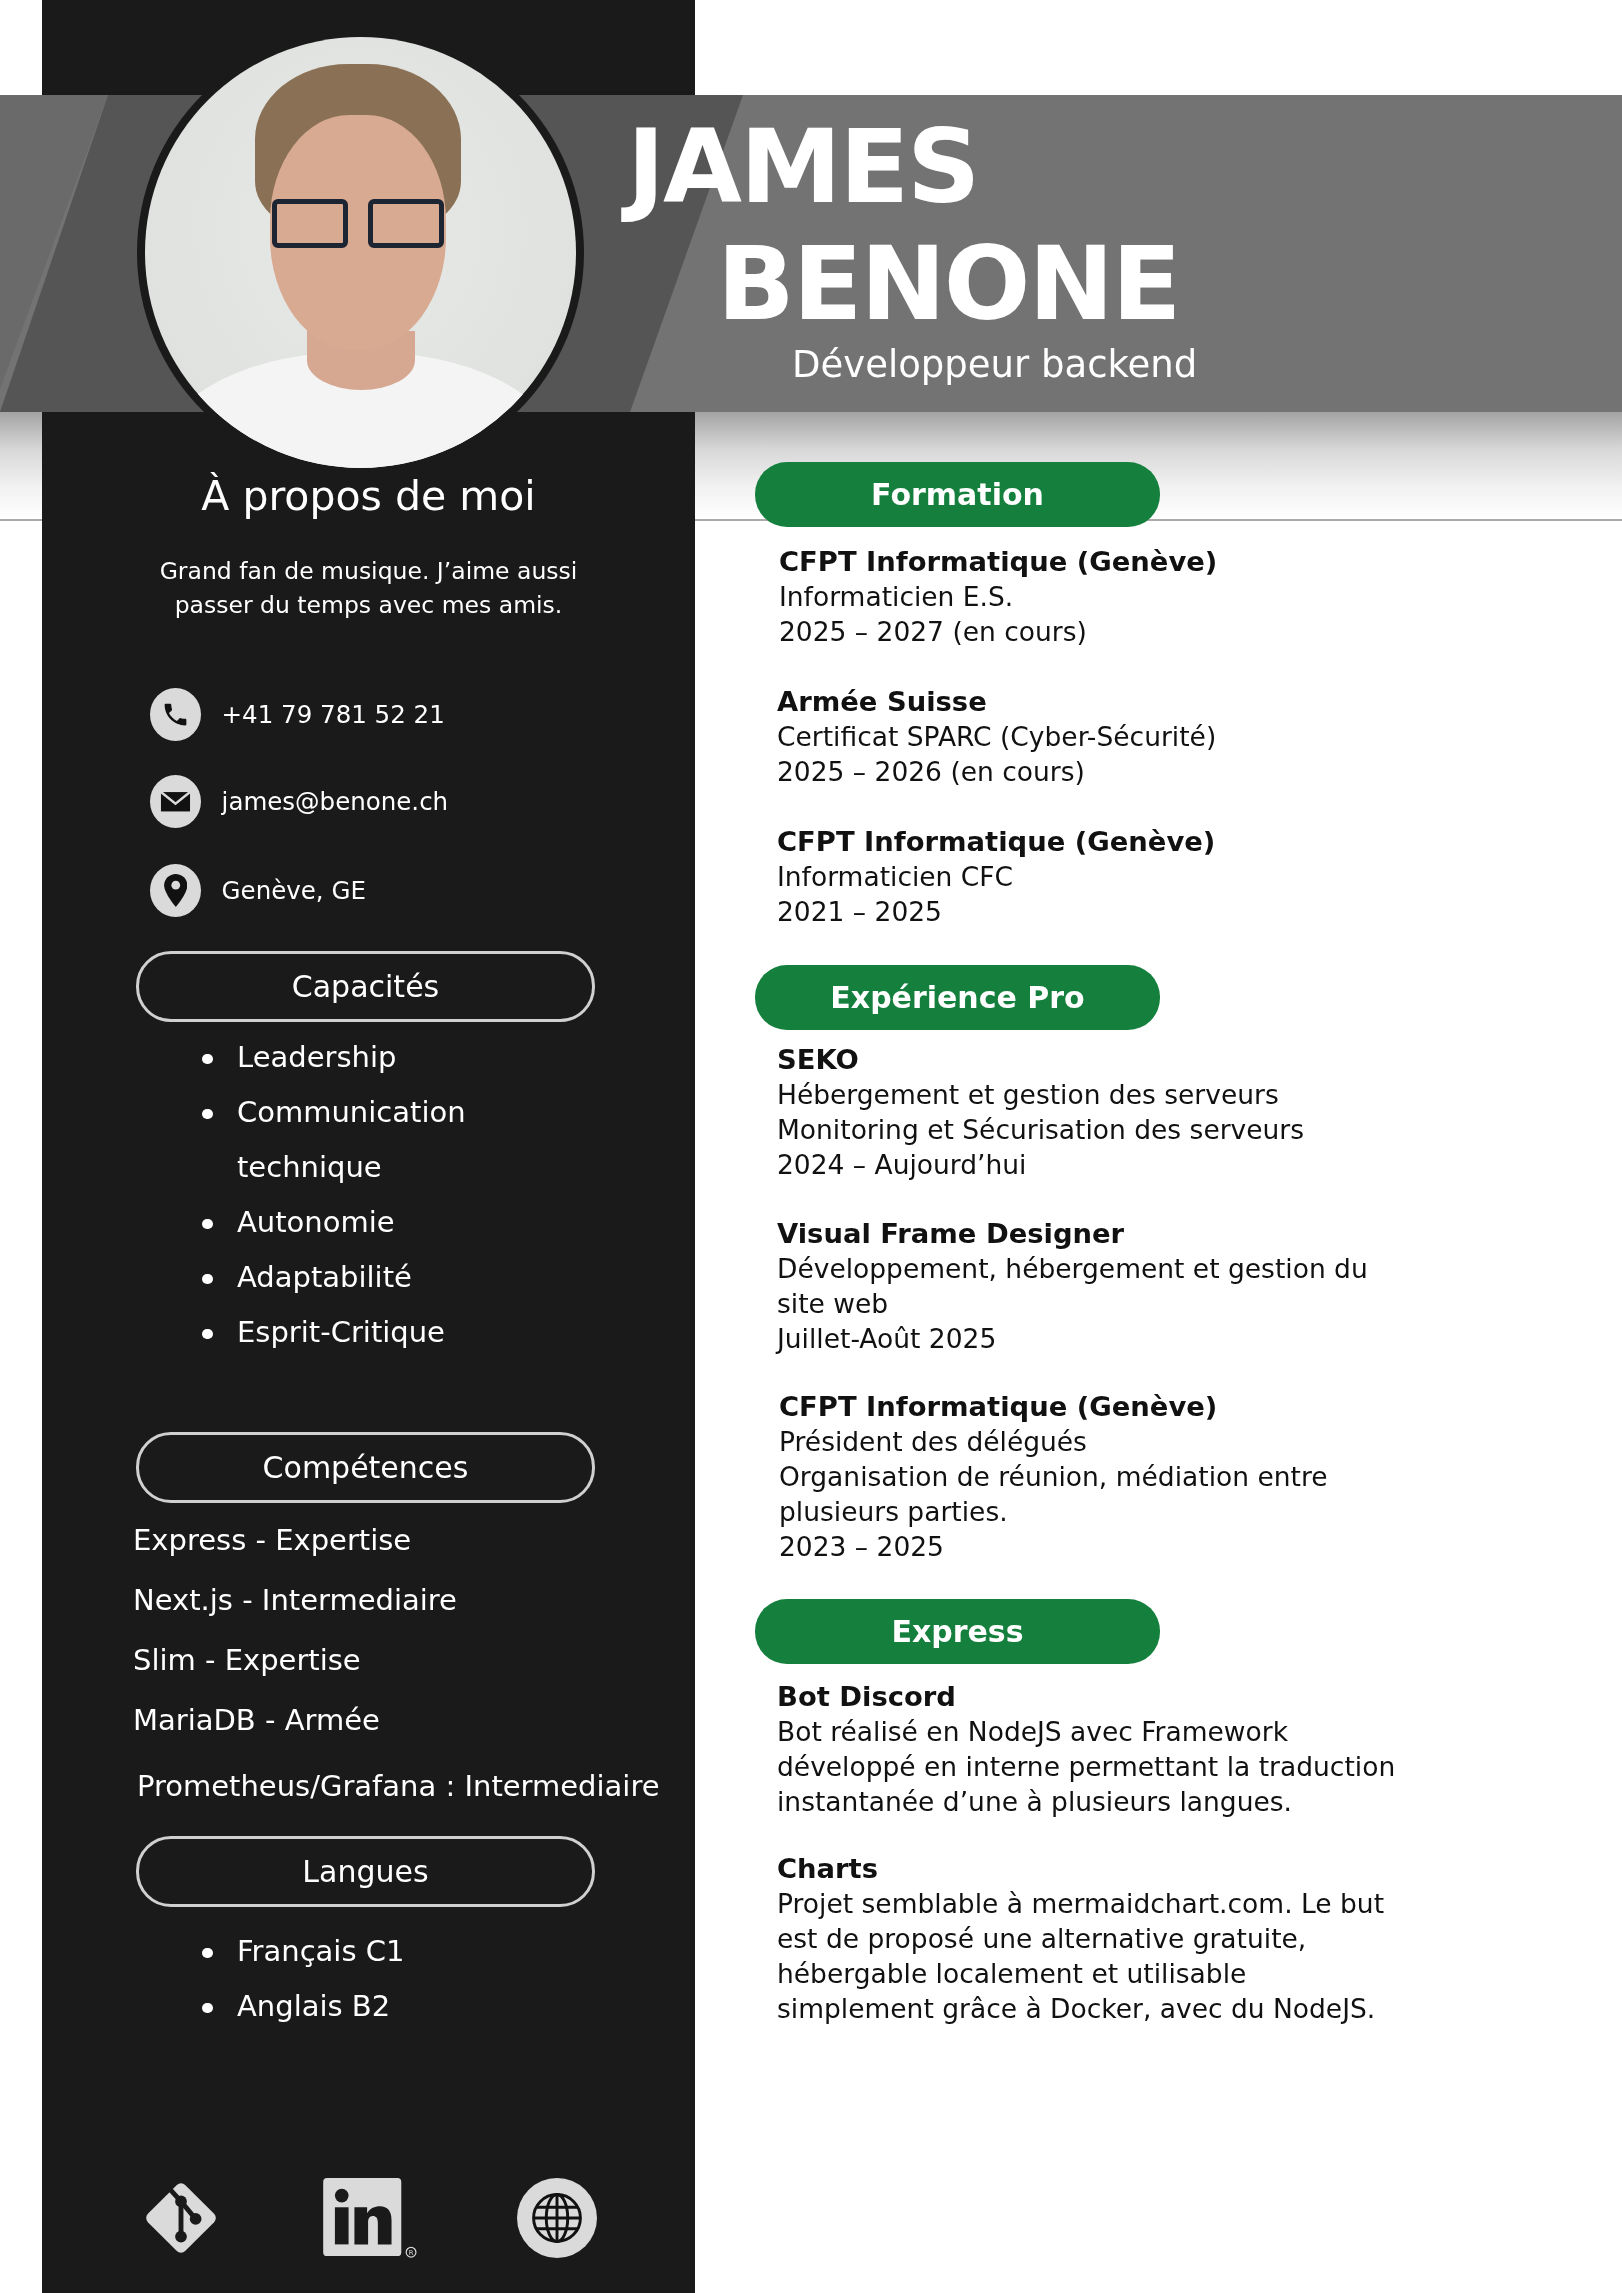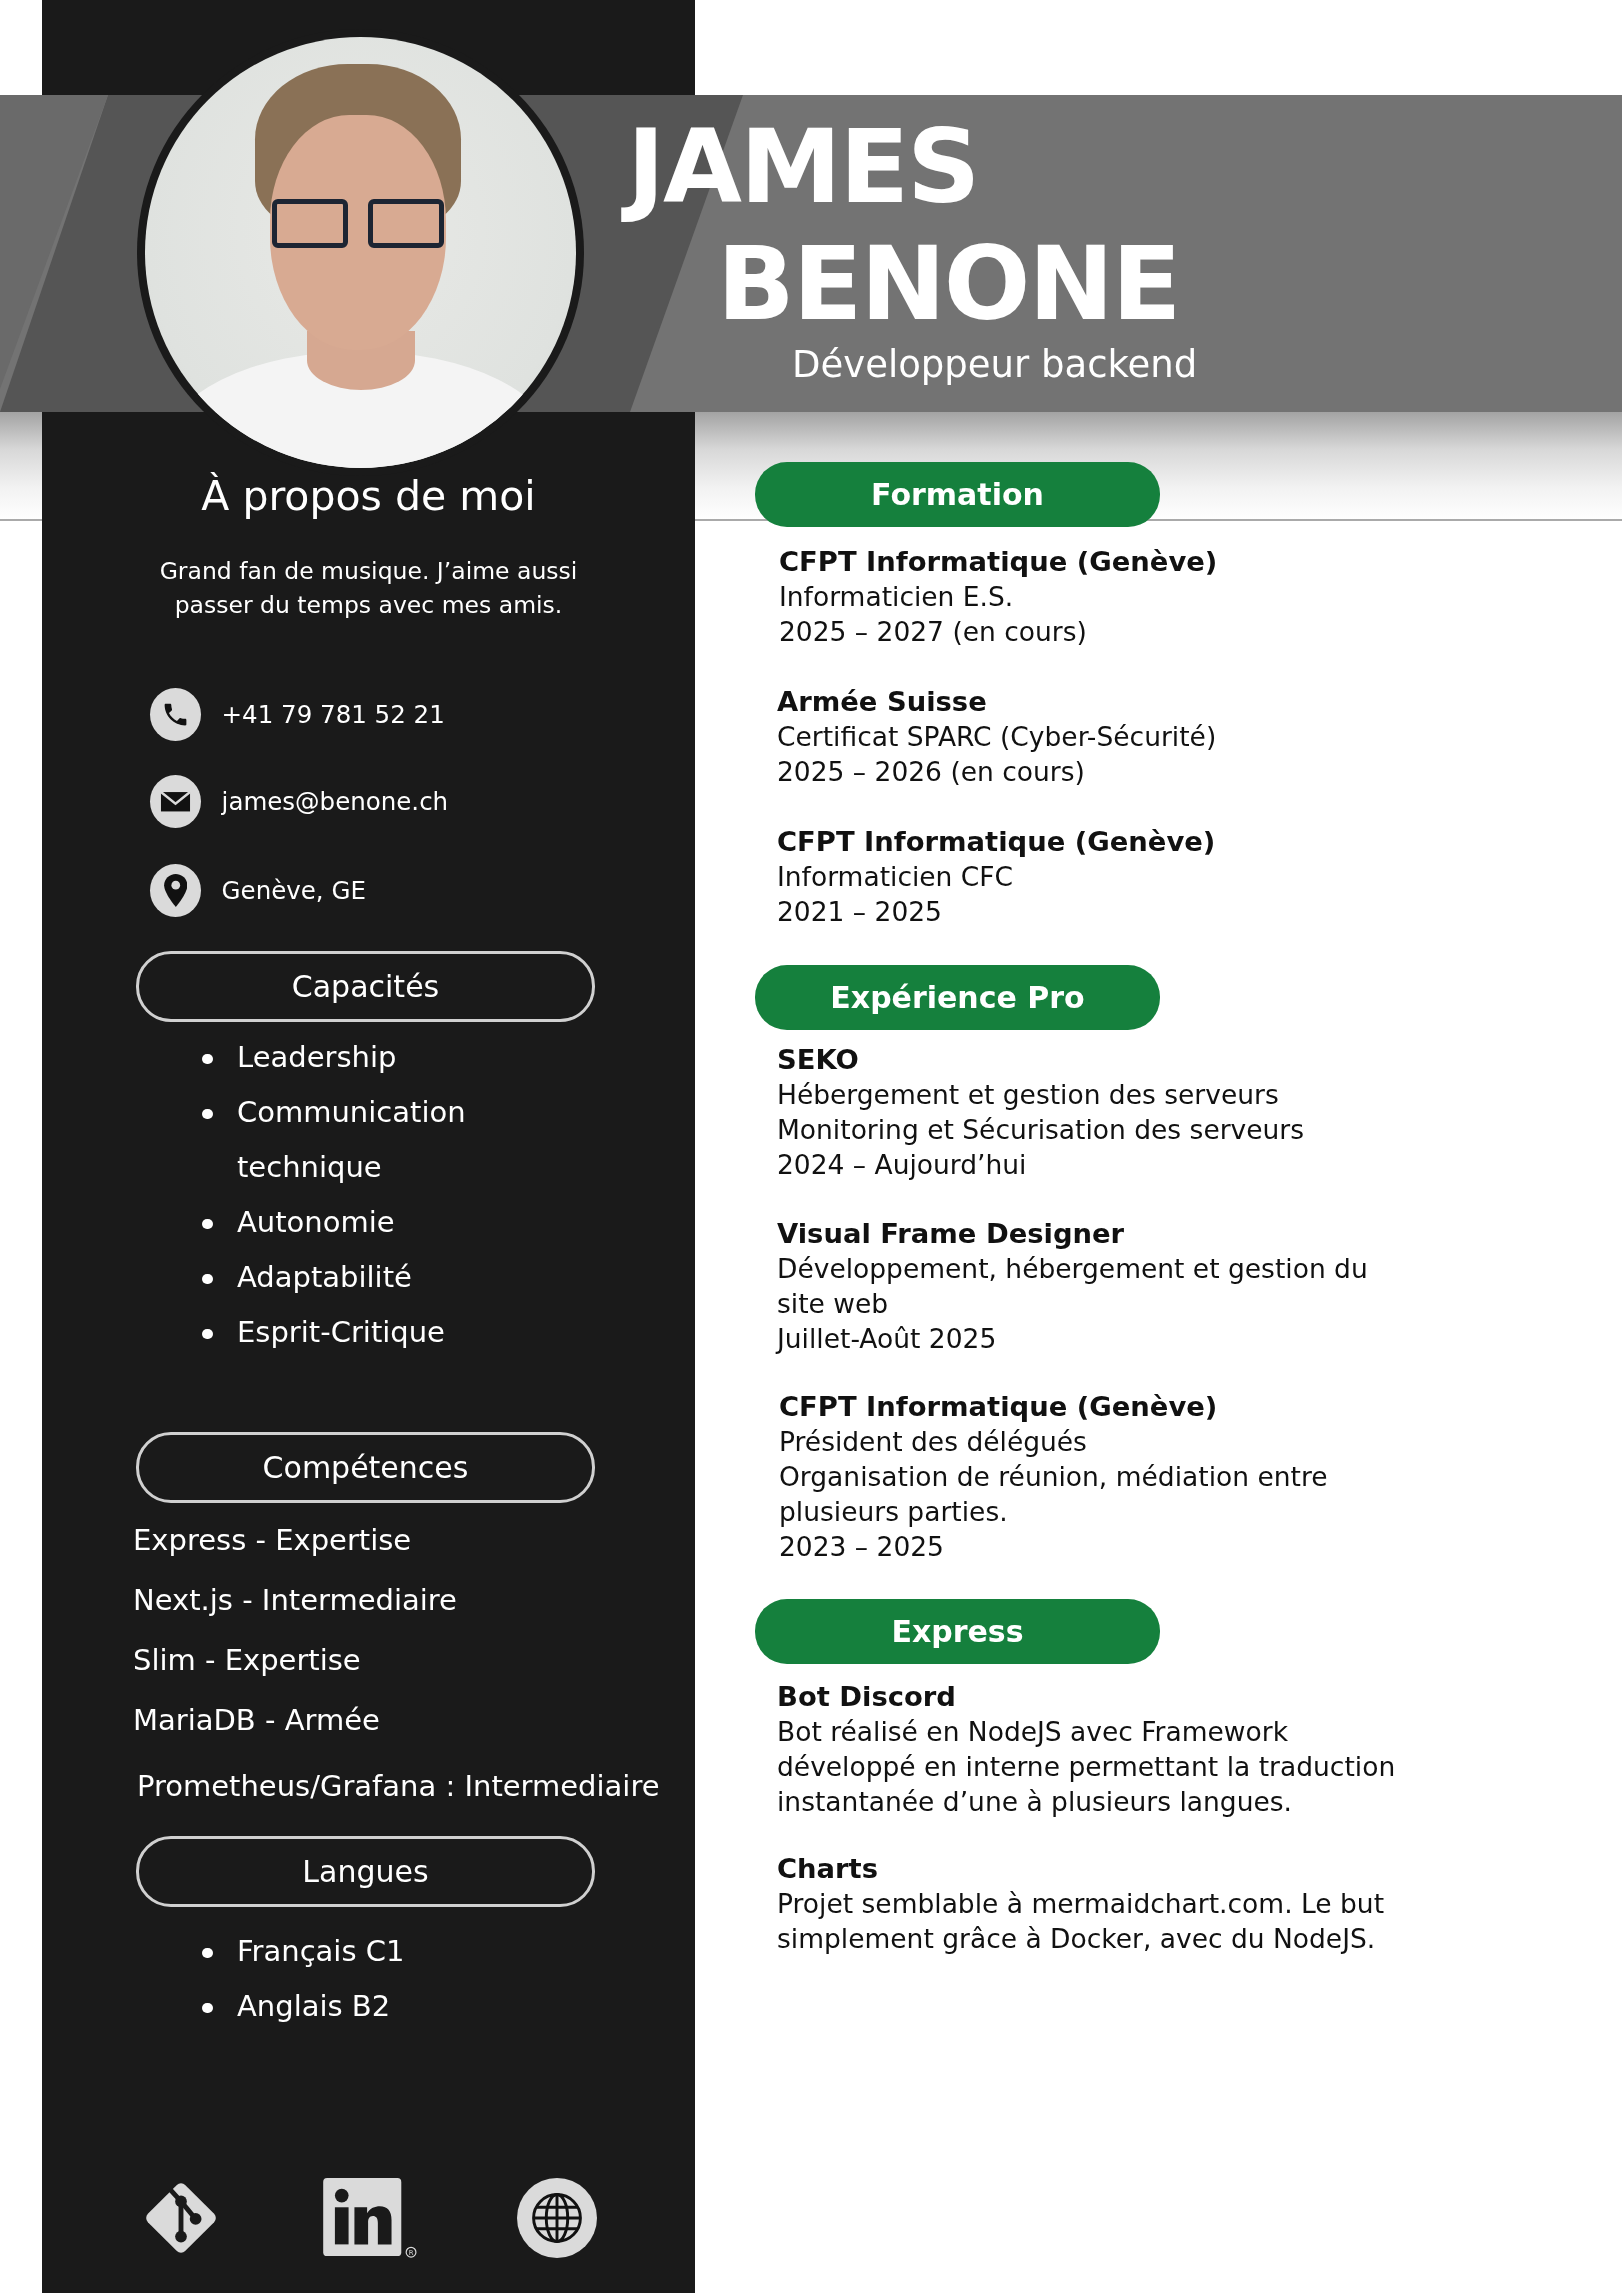--- a/index.html
+++ b/index.html
@@ -240,15 +240,17 @@
 
 <div class="entry" style="top:1679px;">
   <div class="t">Bot Discord</div>
   <div>Bot réalisé en NodeJS avec Framework</div>
   <div>développé en interne permettant la traduction</div>
   <div>instantanée d’une à plusieurs langues.</div>
 </div>
 <div class="entry" style="top:1851px;">
   <div class="t">Charts</div>
   <div>Projet semblable à mermaidchart.com. Le but</div>
+  <div>est de proposé une alternative gratuite,</div>
+  <div>hébergable localement et utilisable</div>
   <div>simplement grâce à Docker, avec du NodeJS.</div>
 </div>
 
 
 </body></html>

